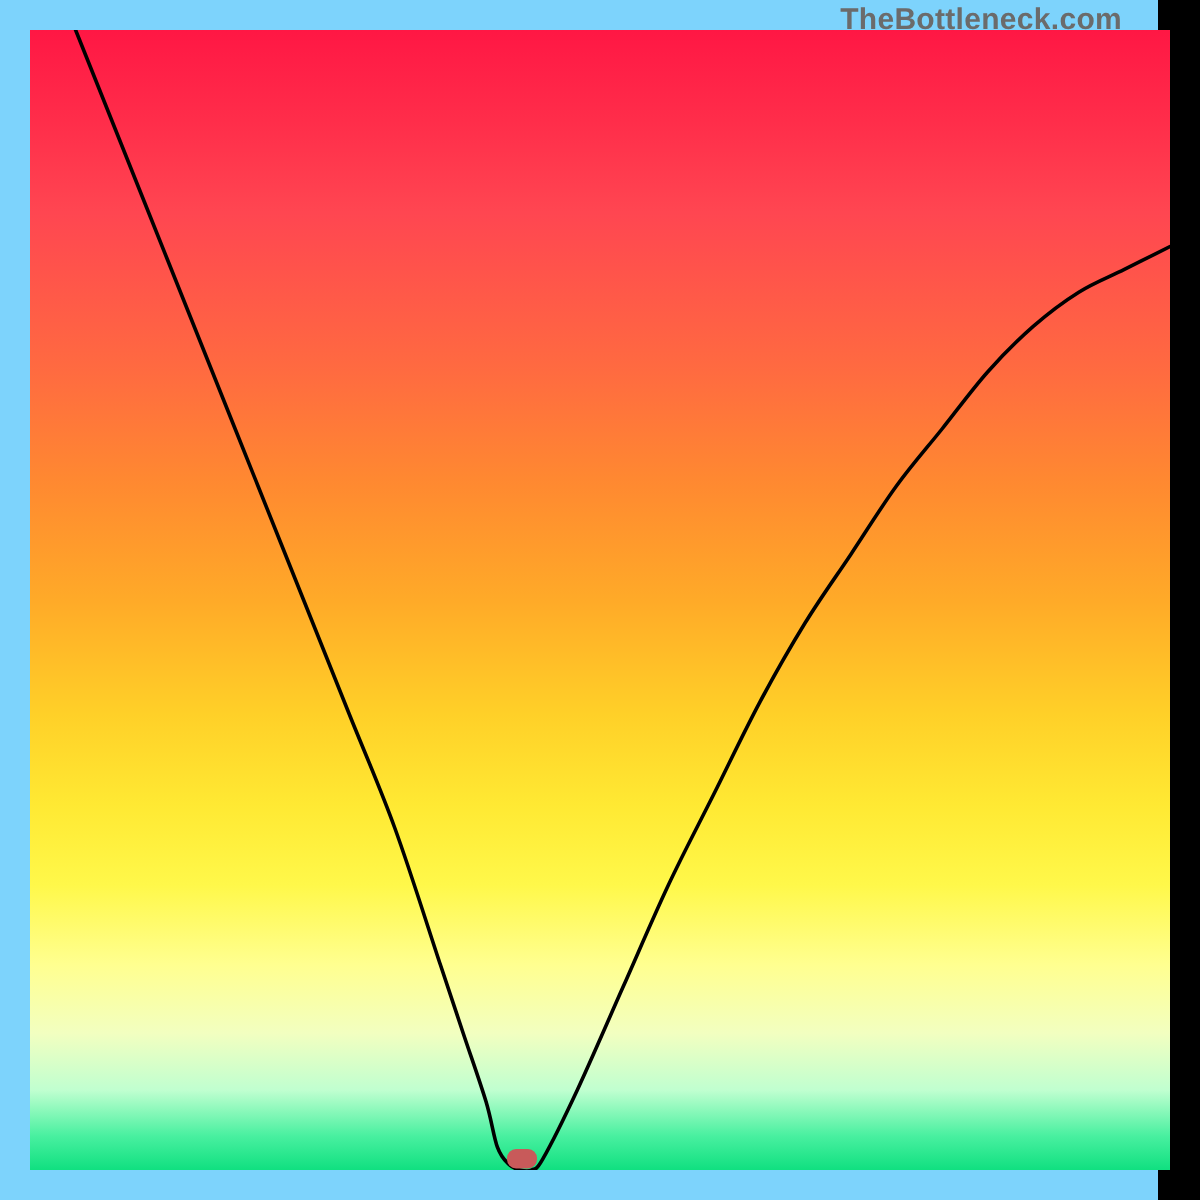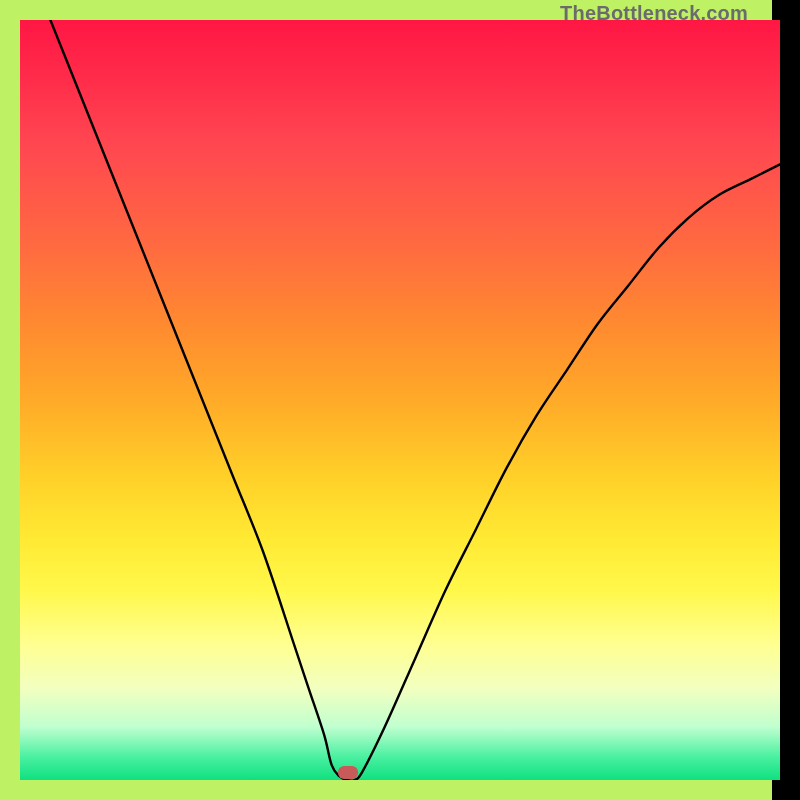--- a/index.html
+++ b/index.html
@@ -1,21 +1,21 @@
 <!DOCTYPE html>
 <html><head>
 <meta charset="utf-8">
 <style>
   * { margin: 0; padding: 0; box-sizing: border-box; }
   html, body { width: 800px; height: 800px; overflow: hidden; background: #000; }
   .wrap {
     position: relative;
     width: 772px;
     height: 800px;
-    background: #bef264;
+    background: #7dd3fc;
   }
   .plot {
     position: absolute;
     left: 20px;
     top: 20px;
     width: 760px;
     height: 760px;
     background: linear-gradient(to bottom,
       #ff1744 0%,
       #ff2d4a 8%,

